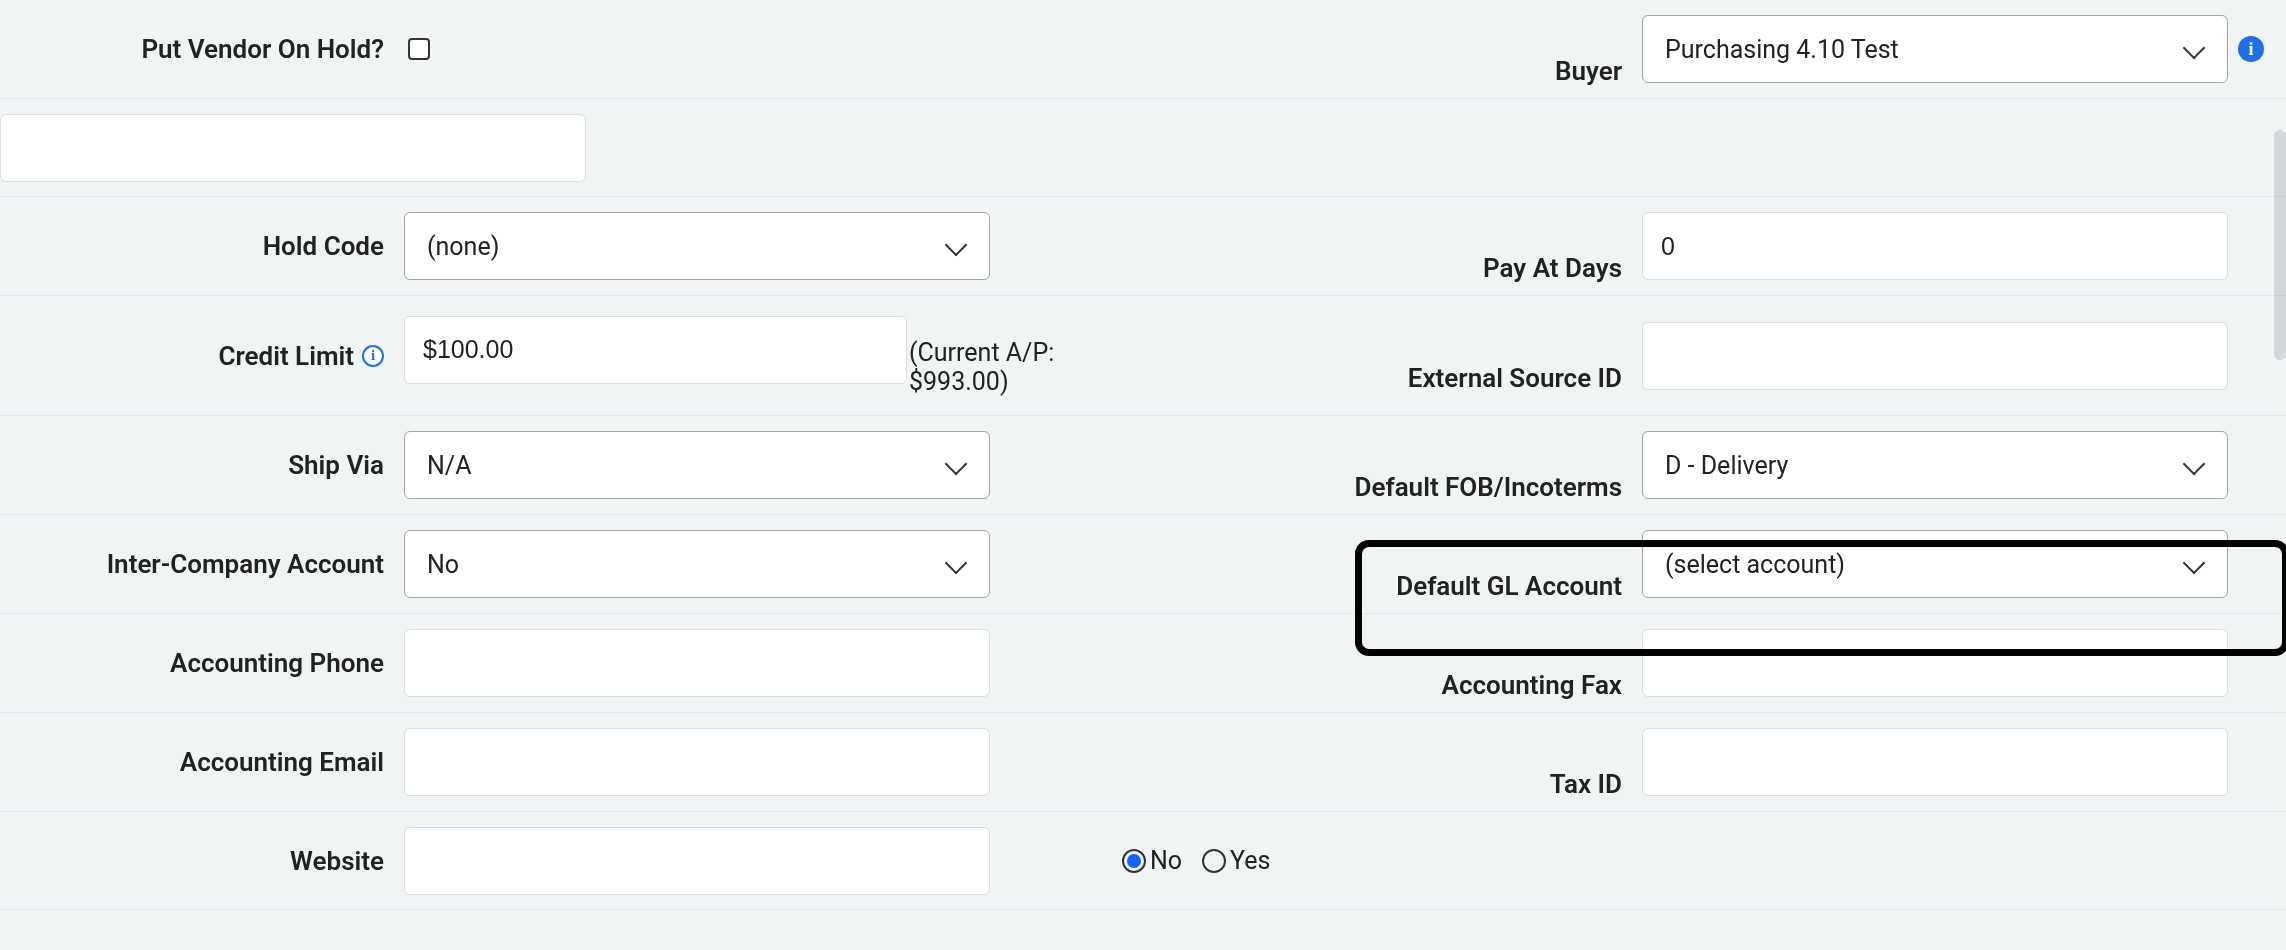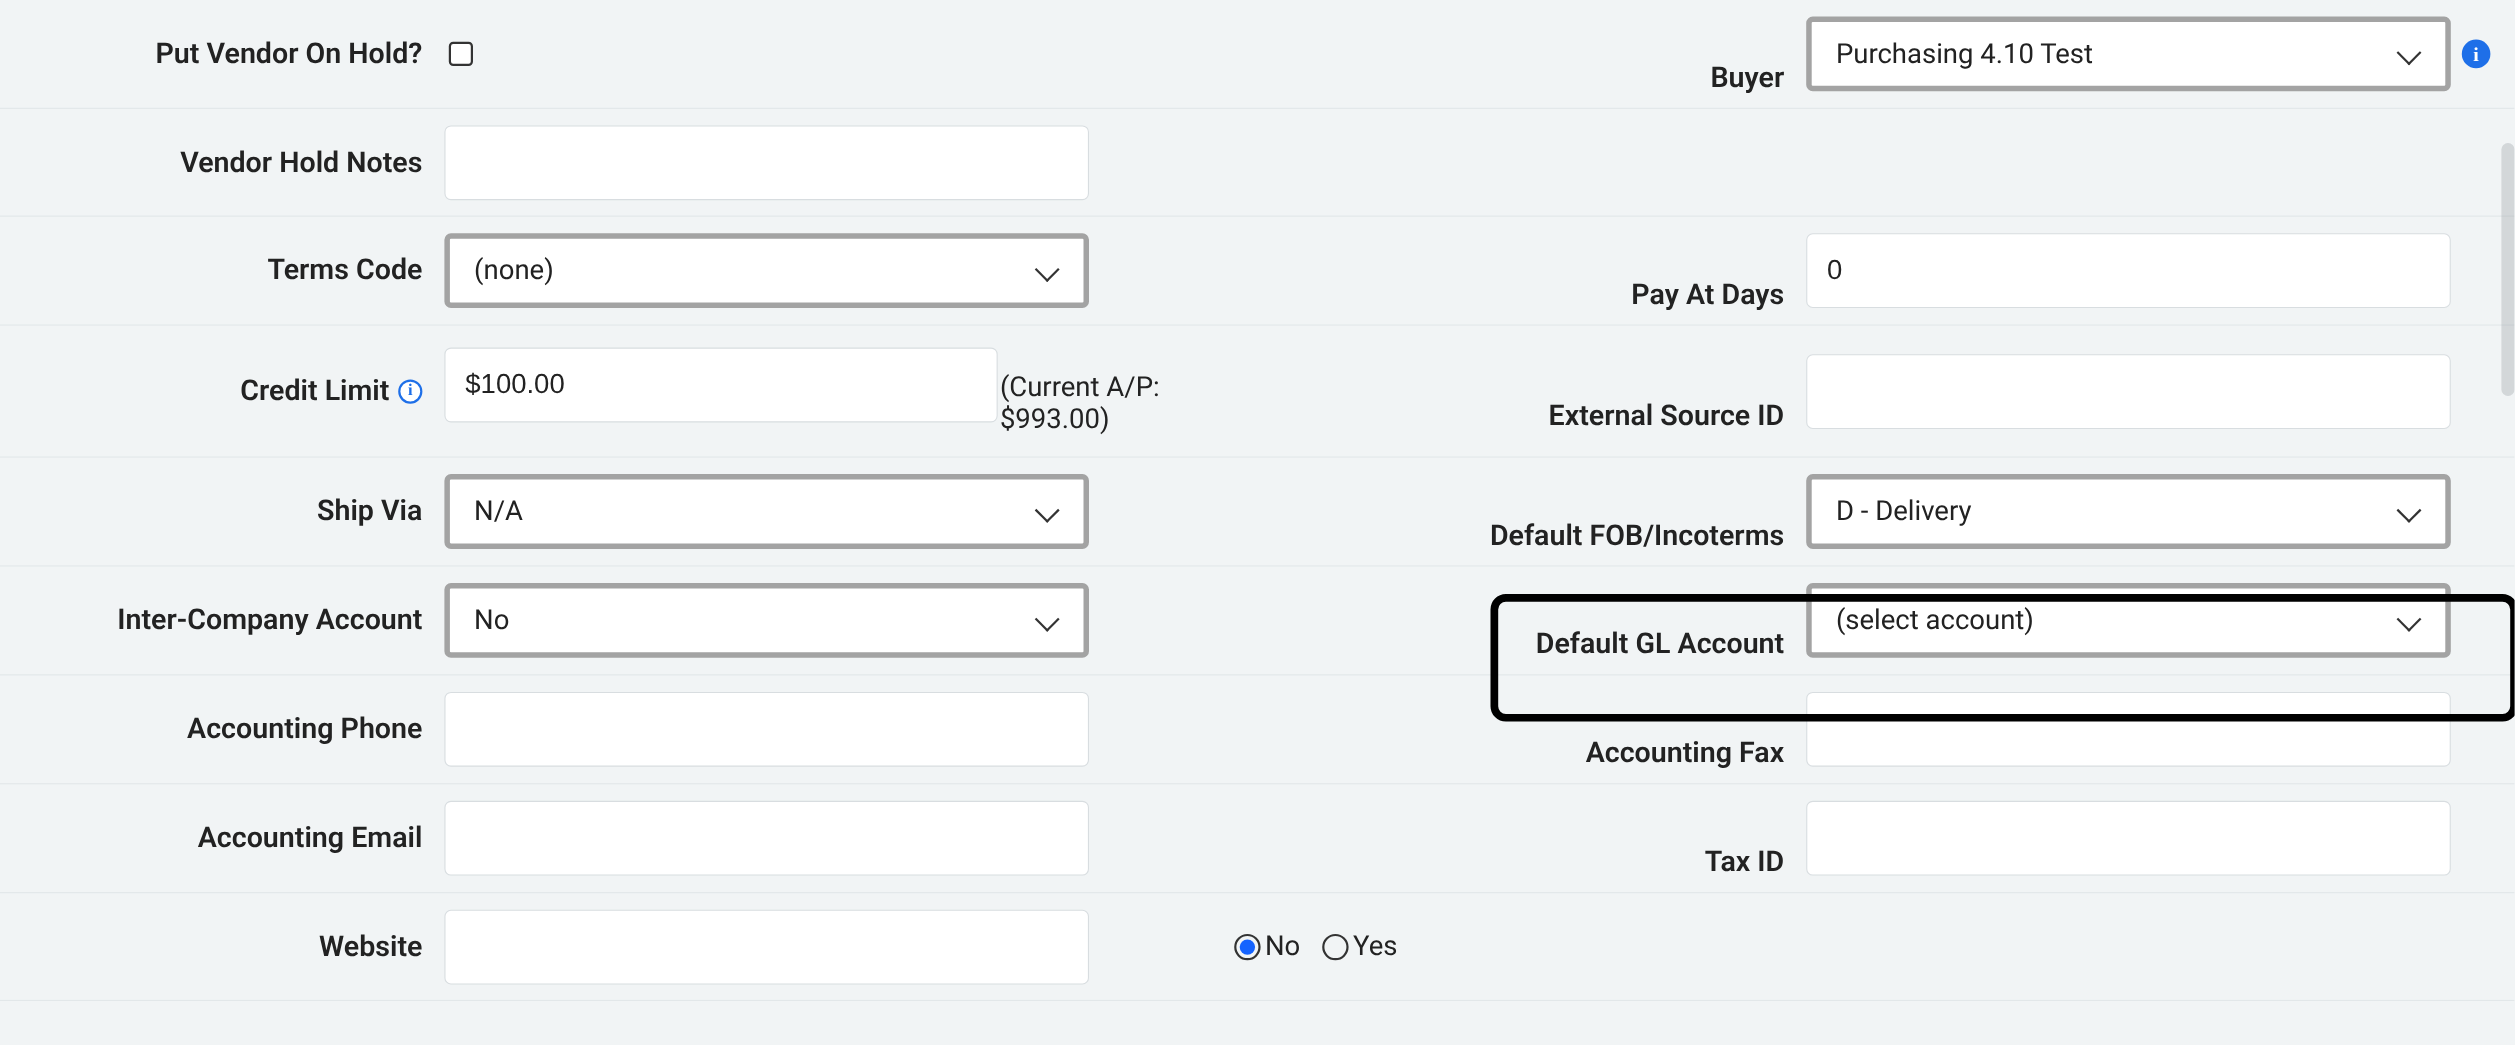--- a/index.html
+++ b/index.html
@@ -56,21 +56,21 @@
     border: 1px solid #d8dde0;
     border-radius: 6px;
     background: #fff;
     font-size: 25px;
     padding: 0 18px;
     color: #222;
   }
   .select {
     width: 586px;
     height: 68px;
-    border: 5px solid #a3a3a3;
+    border: 1px solid #a3a3a3;
     border-radius: 6px;
     background: #fff;
     display: flex;
     align-items: center;
     justify-content: space-between;
     padding: 0 22px 0 22px;
     cursor: pointer;
   }
   .select span.sel-text {
     font-size: 25px;
@@ -158,30 +158,29 @@
   <div class="cell value-cell value-right">
     <div class="select">
       <span class="sel-text">Purchasing 4.10 Test</span>
       <span class="chev"></span>
     </div>
     <div class="info-icon">i</div>
   </div>
 </div>
 
 <div class="form-row">
-  <div class="cell label-cell label-left">Vendor Hold Notes</div>
   <div class="cell value-cell value-left">
     <input type="text" class="txt" value="" style="">
   </div>
   <div class="cell label-cell label-right"></div>
   <div class="cell value-cell value-right"></div>
 </div>
 
 <div class="form-row">
-  <div class="cell label-cell label-left">Terms Code</div>
+  <div class="cell label-cell label-left">Hold Code</div>
   <div class="cell value-cell value-left">
     <div class="select">
       <span class="sel-text">(none)</span>
       <span class="chev"></span>
     </div>
   </div>
   <div class="cell label-cell label-right">Pay At Days</div>
   <div class="cell value-cell value-right">
     <input type="text" class="txt" value="0" style="">
   </div>

